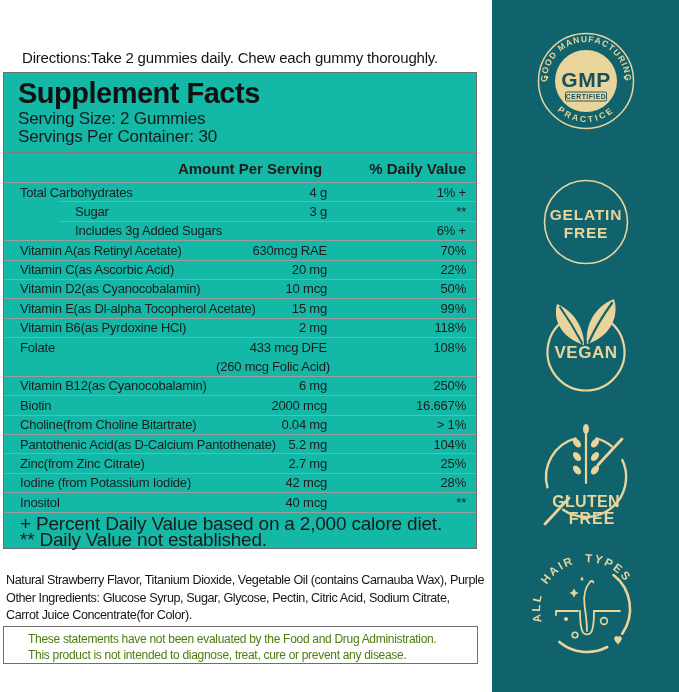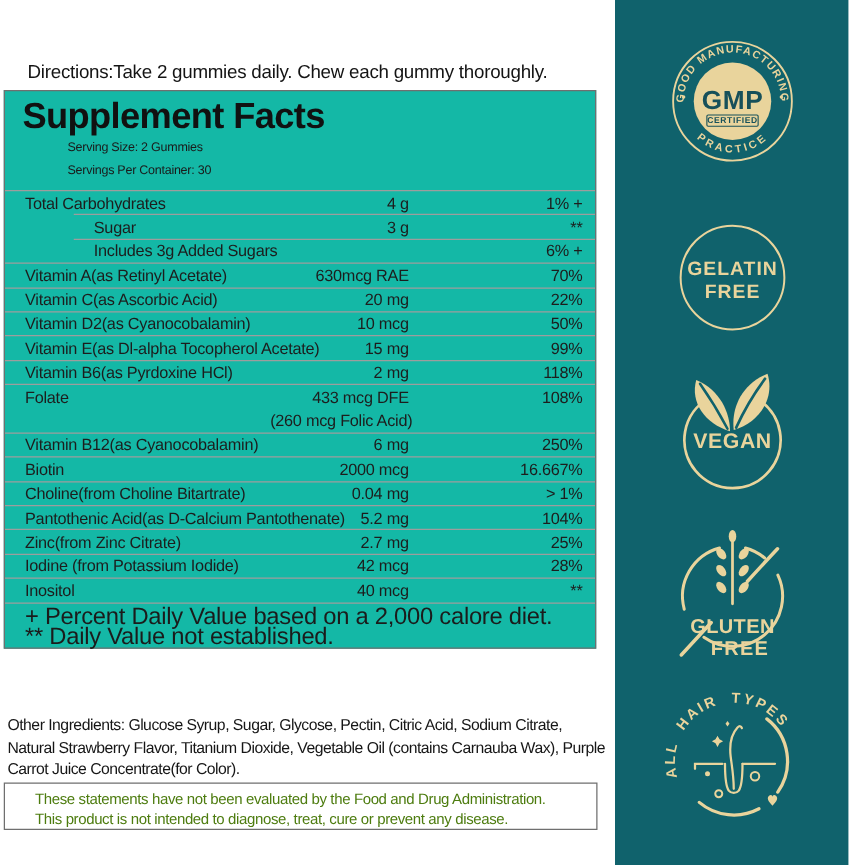--- a/index.html
+++ b/index.html
@@ -11,21 +11,21 @@
   *{margin:0;padding:0;box-sizing:border-box;}
   html,body{background:#fff;}
   .page{position:relative;width:679px;height:692px;background:#fff;overflow:hidden;
     font-family:"Liberation Sans",sans-serif;color:#1b1b1b;}
   
   .left-col{position:absolute;left:0;top:16px;width:492px;height:692px;background:#fff;padding-left:11px;}
   .directions{position:absolute;left:22px;top:33px;font-size:15px;letter-spacing:-0.2px;color:#141414;white-space:nowrap;}
   .facts-box{position:absolute;left:3px;top:56px;width:474px;border:1.5px solid #6f6f6f;background:#14b8a6;}
   .facts-head{height:79px;padding:3px 0 0 14px;}
   .facts-title{font-size:29px;font-weight:bold;line-height:34px;letter-spacing:-0.5px;color:#111;}
-  .serving-line{font-size:10px;line-height:17.5px;letter-spacing:-0.2px;color:#1a1a1a;margin-left:36px;}
+  .serving-line{font-size:17px;line-height:17.5px;letter-spacing:-0.2px;color:#1a1a1a;}
   .facts-cols{position:relative;height:30px;border-top:1px solid #7d7d7d;font-weight:bold;font-size:15px;}
   .col-amt{position:absolute;left:172px;width:148px;top:7px;text-align:center;white-space:nowrap;}
   .col-dv{position:absolute;right:10px;top:7px;white-space:nowrap;}
   .row{position:relative;height:19.4px;font-size:13px;letter-spacing:-0.2px;color:#1d1d1d;}
   .row.tall{height:38.8px;}
   .row::before{content:'';position:absolute;left:0;right:0;top:0;height:1px;background:#9d9d9d;}
   .row.sep-indent::before{left:55px;}
   .row .name{position:absolute;left:16px;top:2.5px;white-space:nowrap;}
   .row.indent .name{left:71px;}
   .row .amt{position:absolute;right:149px;top:2.5px;white-space:nowrap;}
@@ -57,20 +57,24 @@
   <div class="left-col">
 
     <div class="directions">Directions:Take 2 gummies daily. Chew each gummy thoroughly.</div>
 
     <div class="facts-box">
       <div class="facts-head">
         <div class="facts-title">Supplement Facts</div>
         <div class="serving-line">Serving Size: 2 Gummies</div>
         <div class="serving-line">Servings Per Container: 30</div>
       </div>
+      <div class="facts-cols">
+        <span class="col-amt">Amount Per Serving</span>
+        <span class="col-dv">% Daily Value</span>
+      </div>
       <div id="rows">
           <div class="row sep-full">
     <span class="name">Total Carbohydrates</span>
     <span class="amt">4 g</span>
     <span class="dv">1%  +</span>
   </div>
           <div class="row sep-indent indent">
     <span class="name">Sugar</span>
     <span class="amt">3 g</span>
     <span class="dv">**</span>
@@ -147,22 +151,22 @@
     <span class="dv">**</span>
   </div>
         </div>
       <div class="footnotes">
         <span>+ Percent Daily Value based on a 2,000 calore diet.</span>
         <span>** Daily Value not established.</span>
       </div>
     </div>
 
     <div class="other-ing">
+      <span>Natural Strawberry Flavor, Titanium Dioxide, Vegetable Oil (contains Carnauba Wax), Purple</span>
       <span>Other Ingredients: Glucose Syrup, Sugar, Glycose, Pectin, Citric Acid, Sodium Citrate,</span>
-      <span>Natural Strawberry Flavor, Titanium Dioxide, Vegetable Oil (contains Carnauba Wax), Purple</span>
       <span>Carrot Juice Concentrate(for Color).</span>
     </div>
 
     <div class="disclaimer-box">
       <span>These statements have not been evaluated by the Food and Drug Administration.</span>
       <span>This product is not intended to diagnose, treat, cure or prevent any disease.</span>
     </div>
   </div>
 
   <div class="teal-col">

